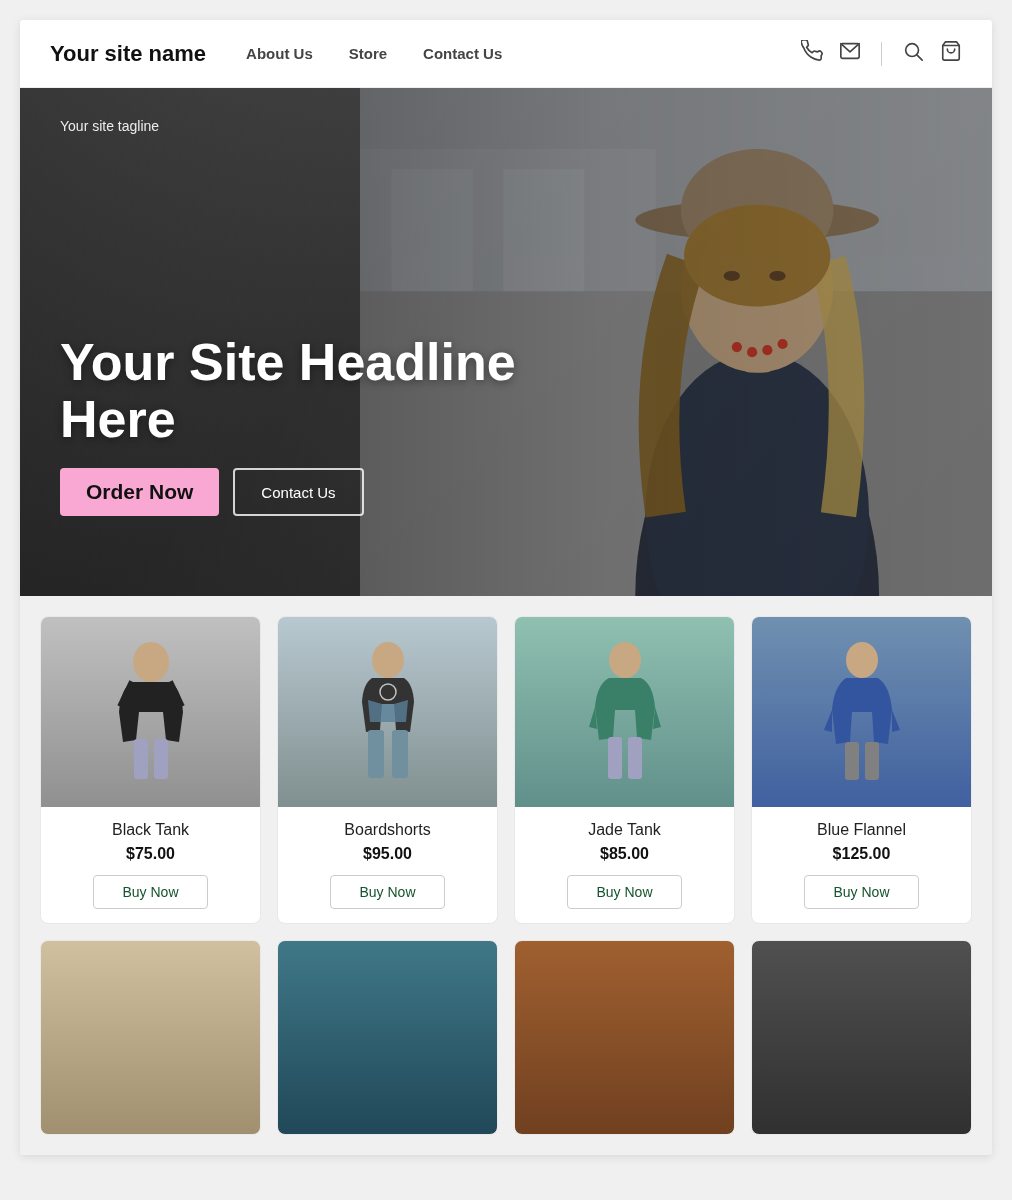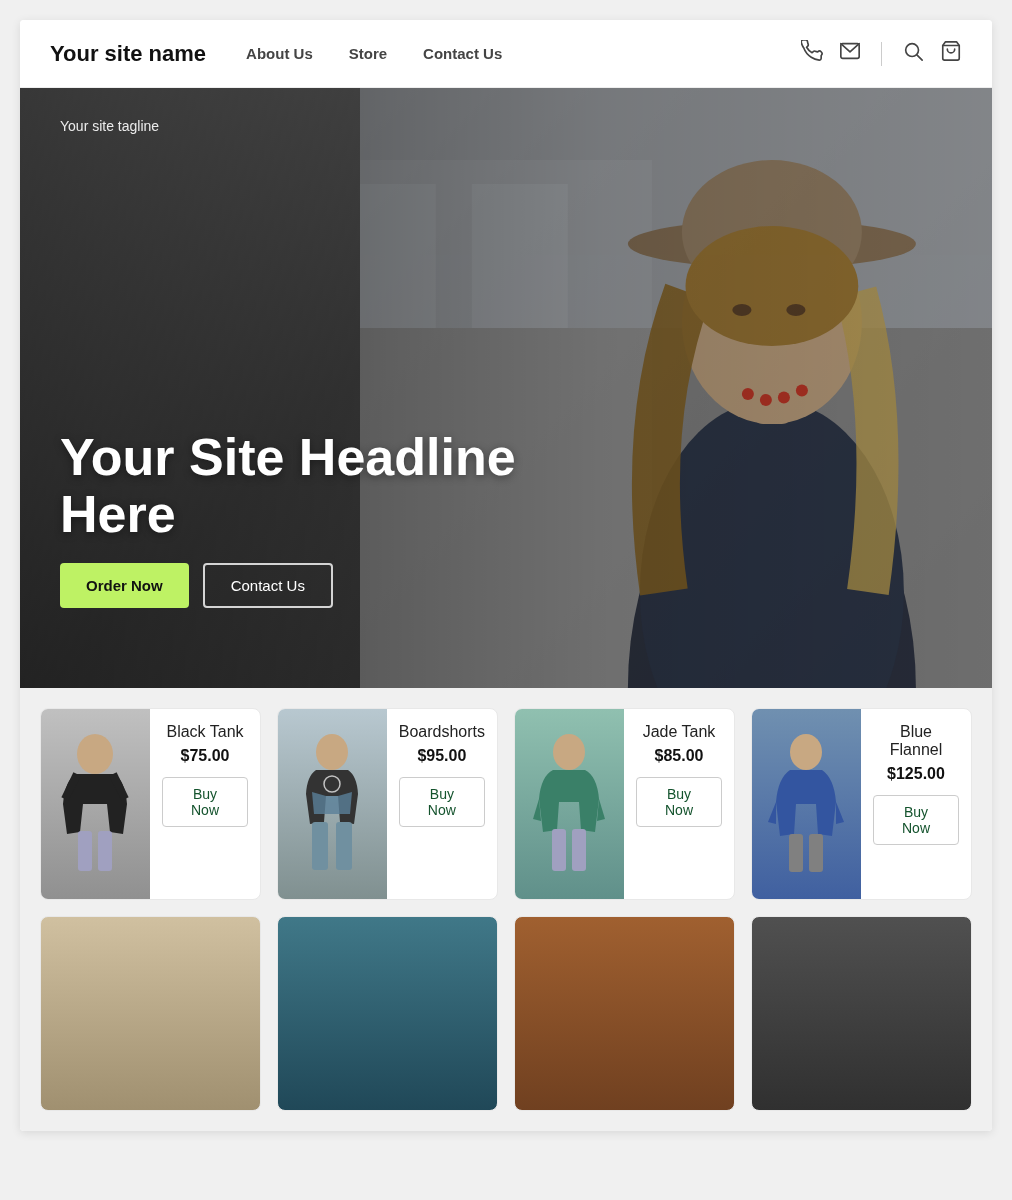--- a/index.html
+++ b/index.html
@@ -60,21 +60,21 @@
       width: 1px;
       height: 24px;
       background: #ccc;
       margin: 0 4px;
     }
 
     
     .hero {
       position: relative;
       width: 100%;
-      height: 600px;
+      height: 508px;
       overflow: hidden;
       background: #555;
     }
     .hero-bg {
       position: absolute;
       inset: 0;
       background: linear-gradient(135deg, #7a7a7a 0%, #4a4a4a 40%, #2a2a2a 100%);
     }
     .hero-overlay {
       position: absolute;
@@ -108,25 +108,25 @@
       line-height: 1.6;
       margin-bottom: 28px;
       opacity: 0.92;
     }
     .hero-buttons {
       display: flex;
       gap: 14px;
     }
     .btn-primary {
       padding: 12px 26px;
-      background: #bef264;
+      background: #f9a8d4;
       color: #111;
       border: none;
       border-radius: 4px;
-      font-size: 15px;
+      font-size: 21px;
       font-weight: 600;
       cursor: pointer;
     }
     .btn-outline {
       padding: 12px 26px;
       background: transparent;
       color: #fff;
       border: 2px solid rgba(255,255,255,0.8);
       border-radius: 4px;
       font-size: 15px;
@@ -143,20 +143,21 @@
       display: grid;
       grid-template-columns: repeat(4, 1fr);
       gap: 16px;
     }
     .product-card {
       background: #fff;
       border-radius: 8px;
       overflow: hidden;
       border: 1px solid #e8e8e8;
       display: flex;
+      flex-direction: column;
     }
     .product-image-placeholder {
       width: 100%;
       height: 190px;
       display: flex;
       align-items: center;
       justify-content: center;
       font-size: 40px;
     }
     .product-info {

